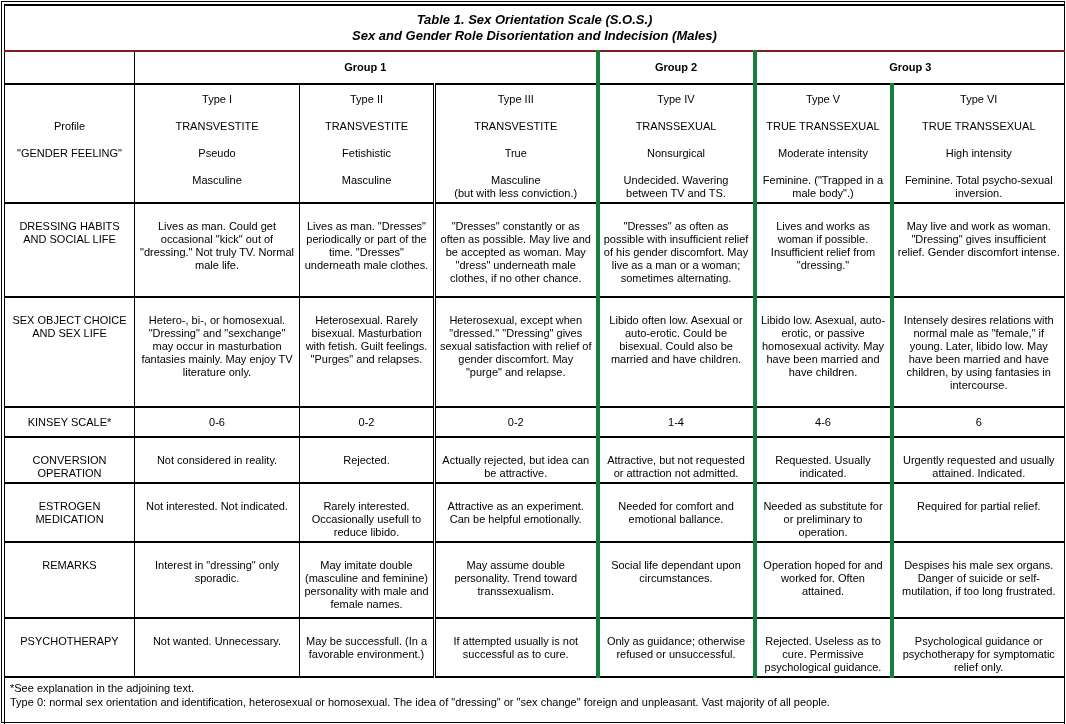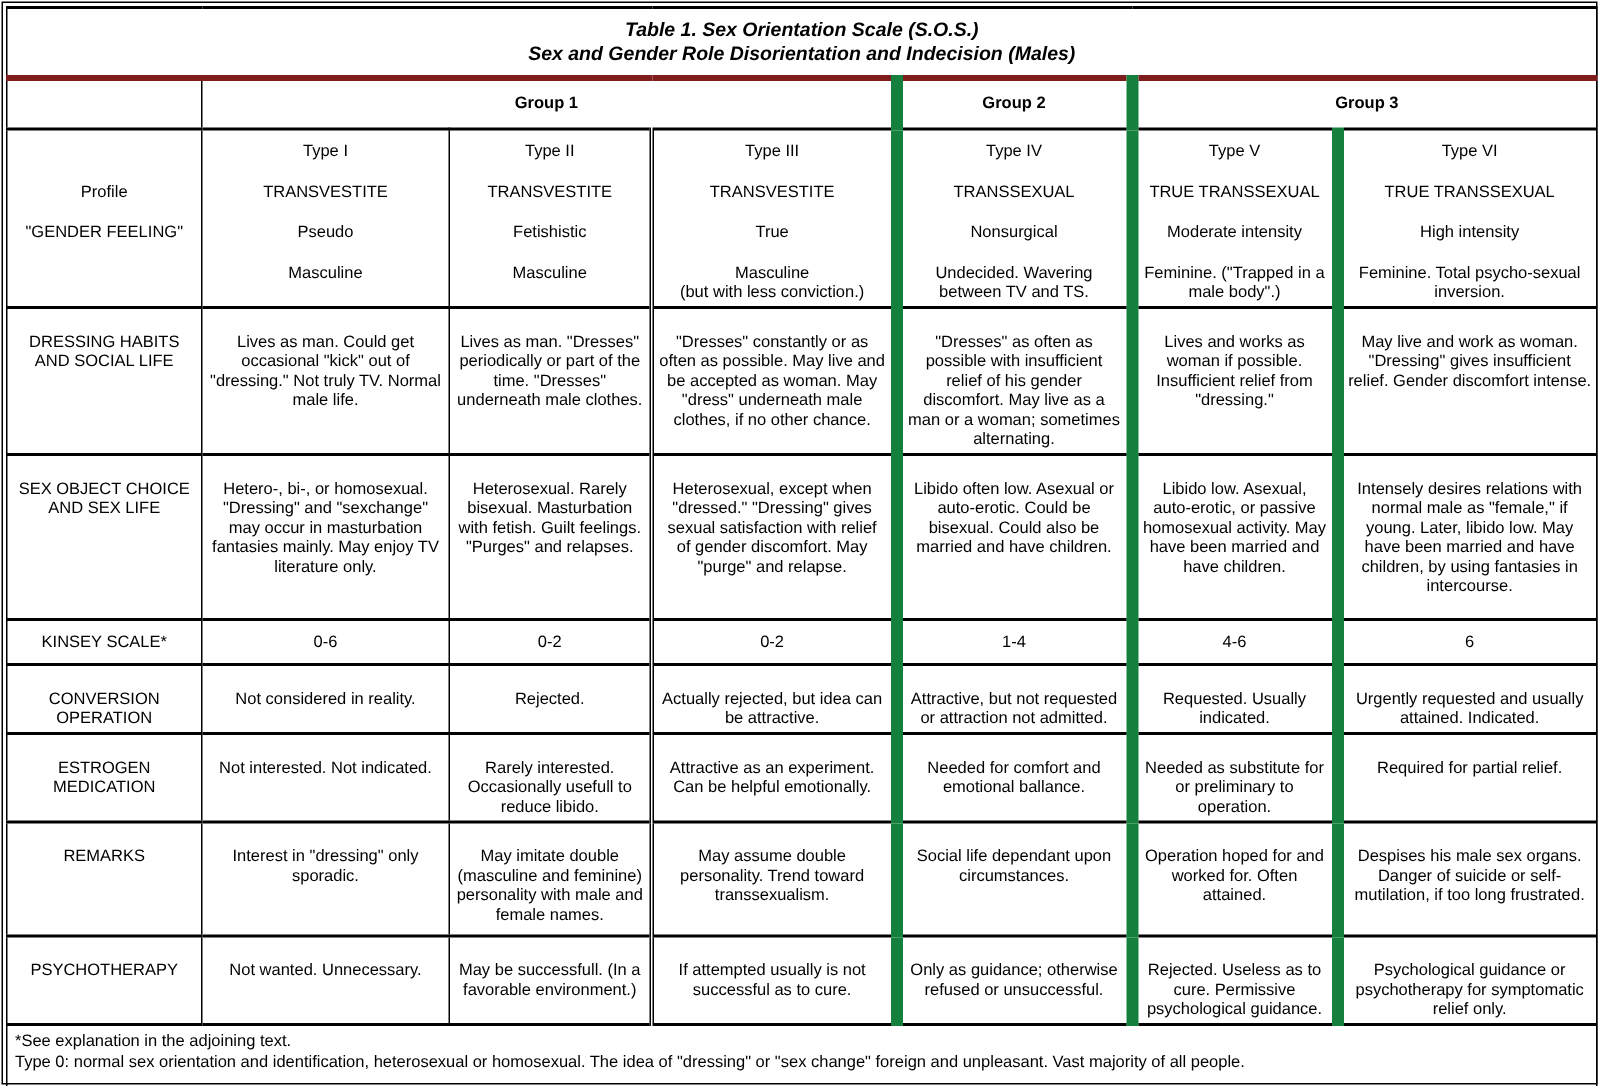--- a/index.html
+++ b/index.html
@@ -4,22 +4,22 @@
 <style>
   html,body{margin:0;padding:0;background:#fff;}
   body{width:1066px;height:724px;font-family:"Liberation Sans",sans-serif;color:#000;}
   .page{box-sizing:border-box;margin:1px;border:1px solid #000;padding:2px;height:722px;}
   table{width:100%;border-collapse:collapse;table-layout:fixed;height:714px;}
   td{border-top:2px solid #000;border-bottom:2px solid #000;
      border-left:1px solid #000;border-right:1px solid #000;
      padding:2px 3px;text-align:center;vertical-align:top;
      font-size:11px;line-height:13px;overflow:hidden;}
   .v-dbl{border-left:3px double #000;}
-  .v-thick{border-left:8px solid #15803d;}
-  tr.title-row td{vertical-align:middle;height:40px;border-bottom:4px solid #7f1d1d;}
+  .v-thick{border-left:4px solid #15803d;}
+  tr.title-row td{vertical-align:middle;height:40px;border-bottom:2px solid #7f1d1d;}
   .t-line{font-weight:bold;font-style:italic;font-size:13px;line-height:16px;}
   tr.group-row td{vertical-align:middle;height:27px;font-weight:bold;font-size:11px;}
   tr.profile-row{height:114px;}
   .stack{display:flex;flex-direction:column;gap:14px;padding-top:6px;}
   .stack .line{min-height:13px;white-space:pre-line;}
   tr.body-row td{padding-top:16px;}
   tr.kinsey-row td{vertical-align:middle;height:24px;}
   tr.r-dressing{height:94px;}
   tr.r-sexobj{height:110px;}
   tr.r-conversion{height:35px;}

